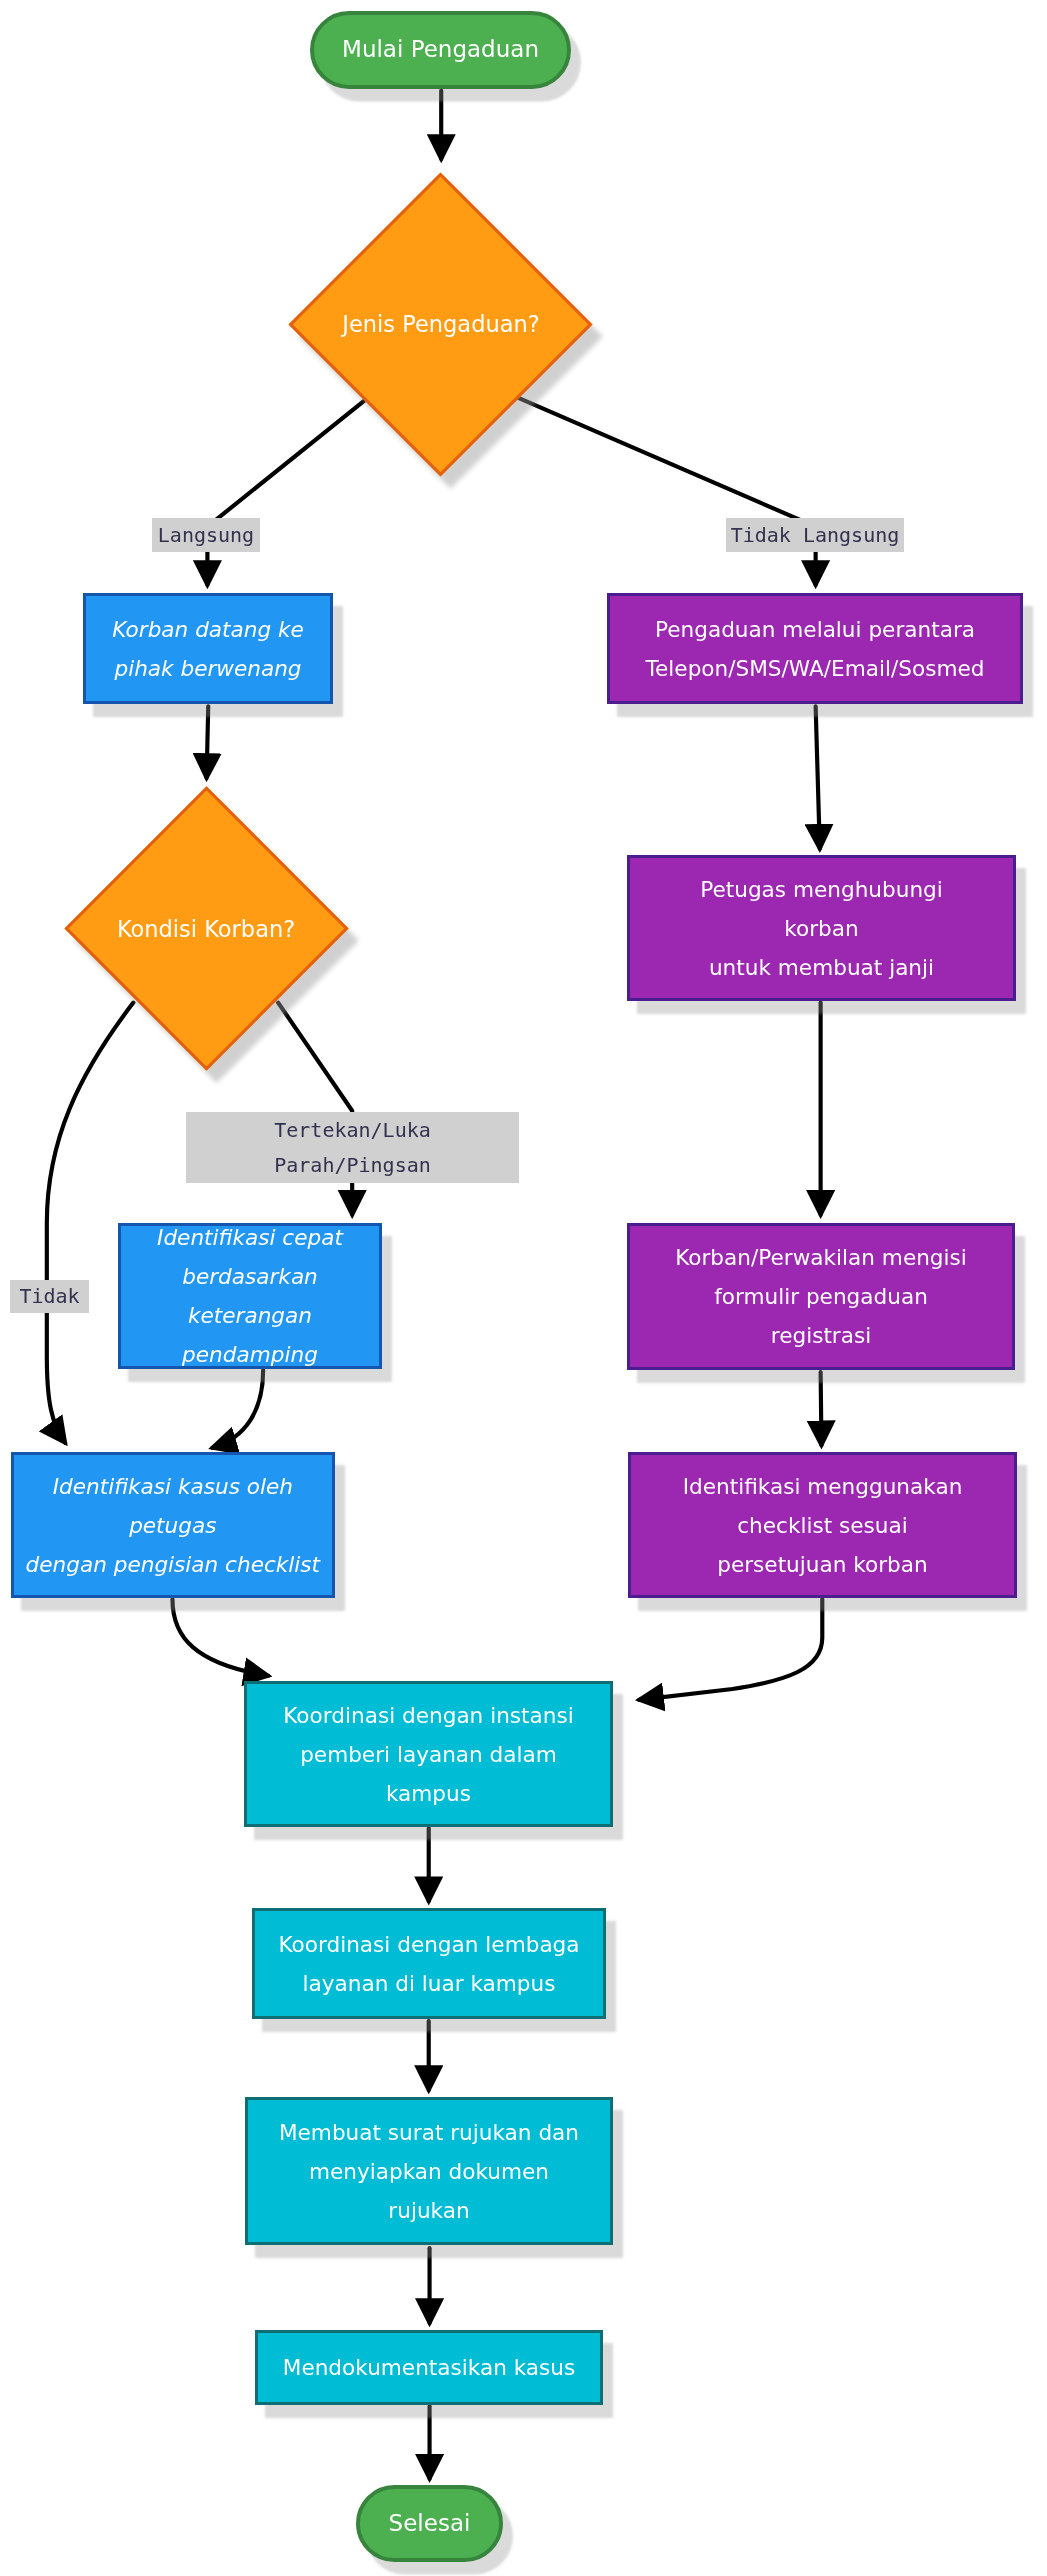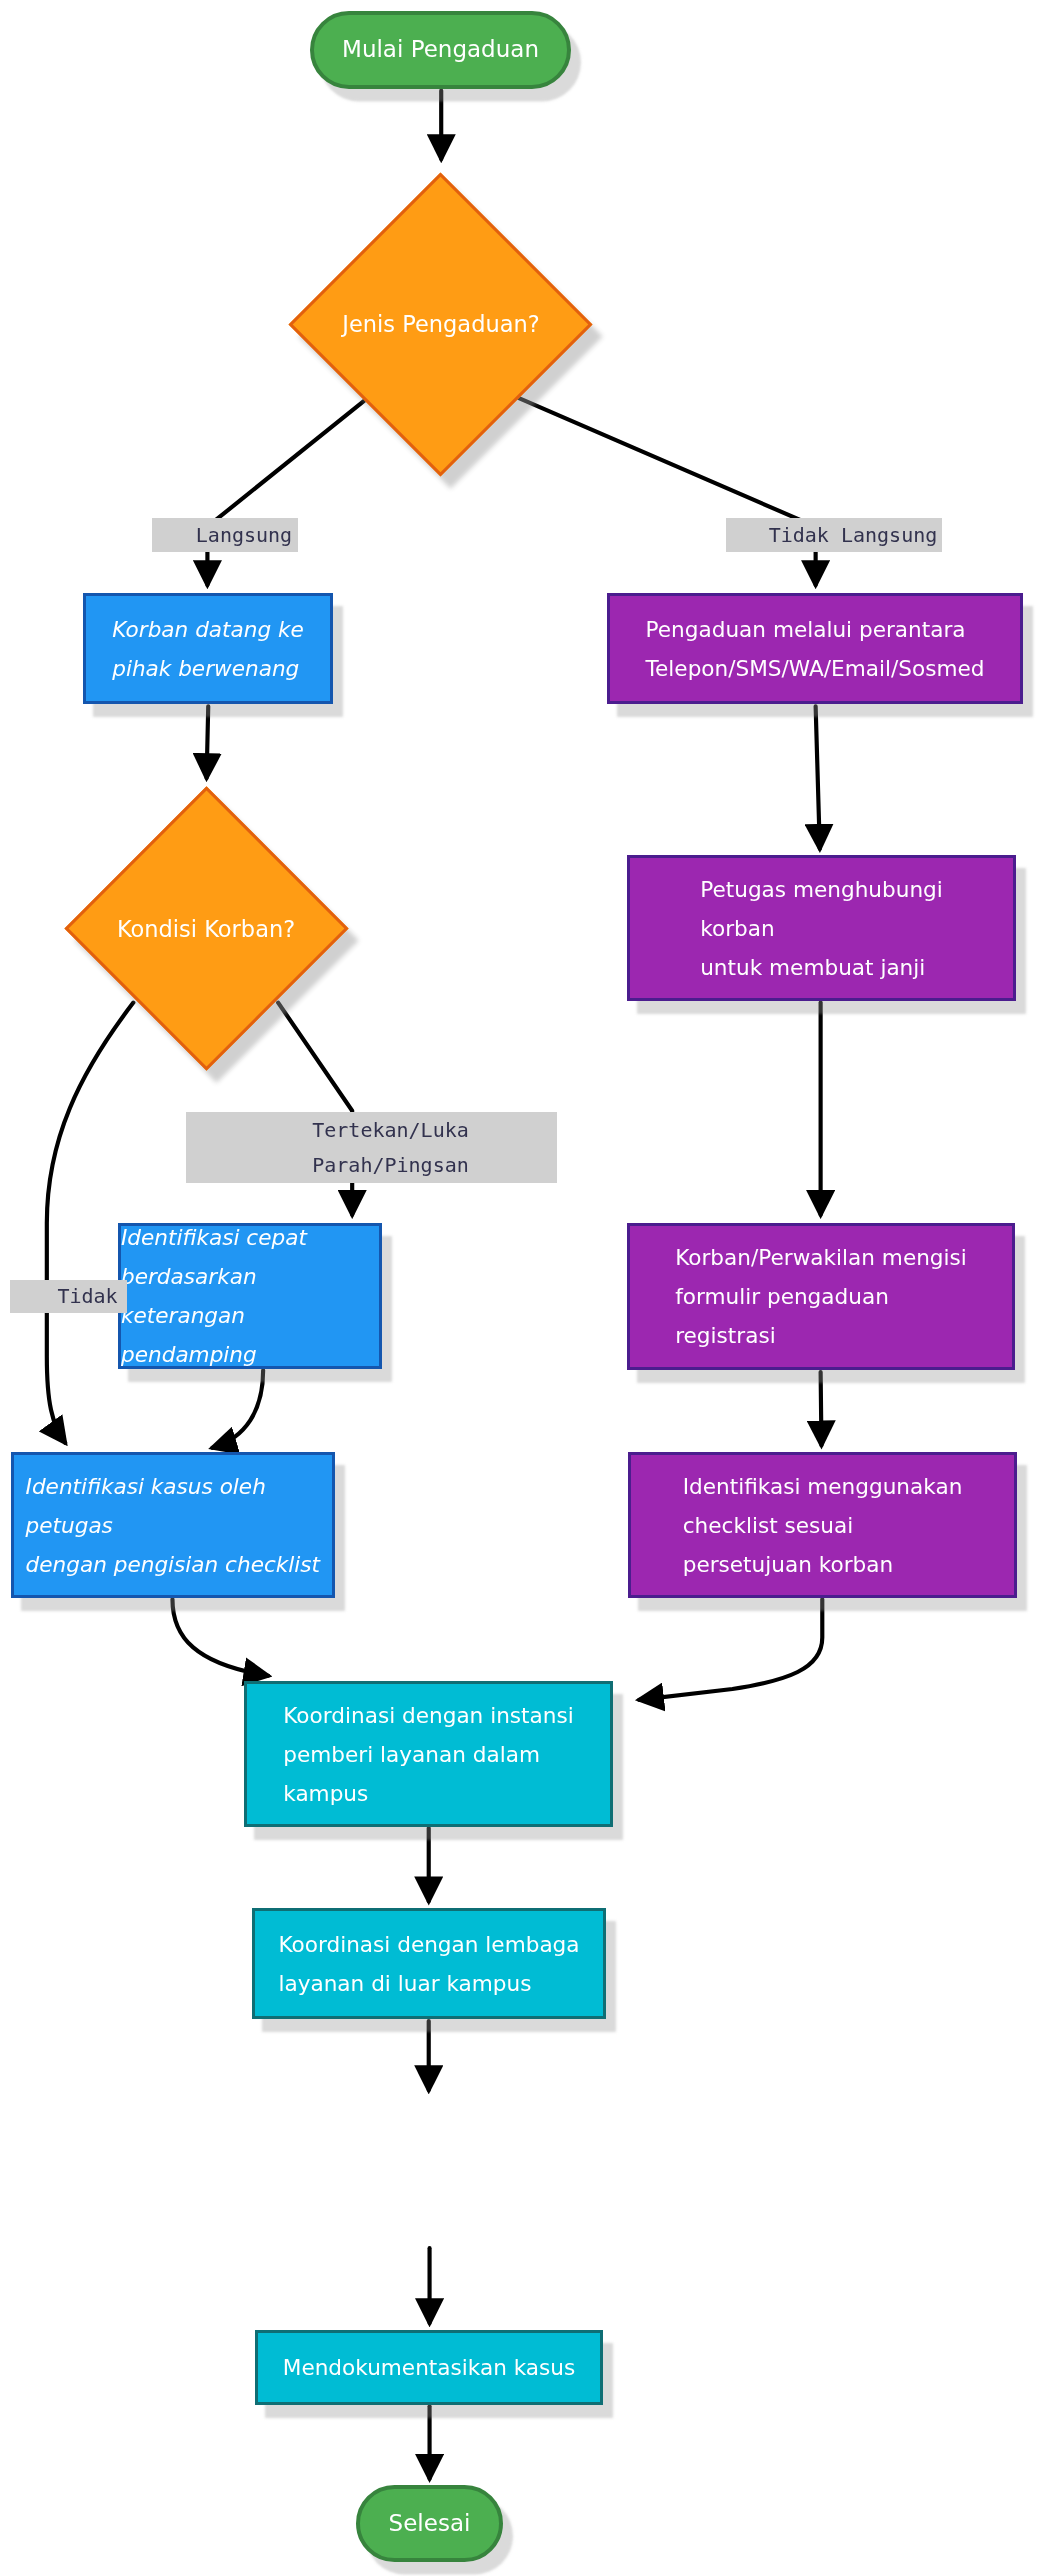--- a/index.html
+++ b/index.html
@@ -1,33 +1,33 @@
 <!DOCTYPE html>
 <html style="font-size:13.3px"><head>
 <meta charset="utf-8">
 <style>
   html,body{margin:0;padding:0;background:#fff;}
   .stage{position:relative;width:1048px;height:2576px;background:#ffffff;overflow:hidden;
          font-family:"DejaVu Sans",sans-serif;}
   svg.edges{position:absolute;left:0;top:0;z-index:0;}
   .node{position:absolute;z-index:2;box-sizing:border-box;display:flex;align-items:center;justify-content:center;
-        color:#ffffff;white-space:pre-line;
+        text-align:center;color:#ffffff;white-space:pre-line;
         font-size:21.6px;line-height:39px;
         box-shadow:10px 12.5px 2.5px rgba(150,150,150,0.35);}
   .blue{background:#2196f3;border:3.3px solid #1456ae;font-style:italic;}
   .purple{background:#9c27b0;border:3.3px solid #4b1d8e;}
   .teal{background:#00bcd4;border:3.3px solid #0f6e74;}
   .pill{background:#4caf50;border:4.2px solid #37843d;border-radius:43px;font-size:23px;}
   .diamond-wrap{position:absolute;z-index:2;filter:drop-shadow(10px 12.5px 2.5px rgba(150,150,150,0.45));}
   .diamond-shape{position:absolute;box-sizing:border-box;background:#ff9c14;border:3.3px solid #e2600e;transform:rotate(45deg);}
   .diamond-label{position:absolute;left:0;top:0;right:0;bottom:0;display:flex;align-items:center;justify-content:center;
         color:#fff;font-size:22.5px;text-align:center;}
   .elabel{position:absolute;z-index:3;background:#d0d0d0;color:#32324e;
         font-family:"DejaVu Sans Mono",monospace;font-size:20px;line-height:35px;
-        display:flex;align-items:center;justify-content:center;text-align:left;white-space:pre-line;padding-left:38px;}
+        display:flex;align-items:center;justify-content:center;text-align:left;white-space:pre-line;}
 </style>
 </head>
 <body>
 
 <div class="stage">
 
   <svg class="edges" width="1048" height="2576" viewBox="0 0 1259 3096">
     <defs>
       <marker id="arrow" viewBox="0 0 10 10" refX="8.5" refY="5" markerWidth="7" markerHeight="7" orient="auto-start-reverse">
         <path d="M0,0 L10,5 L0,10 z" fill="#000"></path>
@@ -91,20 +91,23 @@
 checklist sesuai
 persetujuan korban</div>
 
   <div class="node teal" style="left:252px;top:1908px;width:354px;height:111px;">Koordinasi dengan lembaga
 layanan di luar kampus</div>
 
   <div class="node teal" style="left:244px;top:1681px;width:369px;height:146px;">Koordinasi dengan instansi
 pemberi layanan dalam
 kampus</div>
 
+  <div class="node teal" style="left:245px;top:2097px;width:368px;height:148px;">Membuat surat rujukan dan
+menyiapkan dokumen
+rujukan</div>
 
   <div class="node teal" style="left:255px;top:2330px;width:348px;height:75px;">Mendokumentasikan kasus</div>
 
   <div class="node pill" style="left:356px;top:2485px;width:147px;height:77px;">Selesai</div>
 
   <div class="elabel" style="left:152px;top:518px;width:108px;height:34px;">Langsung</div>
 
   <div class="elabel" style="left:726px;top:518px;width:178px;height:34px;">Tidak Langsung</div>
 
   <div class="elabel" style="left:186px;top:1112px;width:333px;height:71px;">Tertekan/Luka

